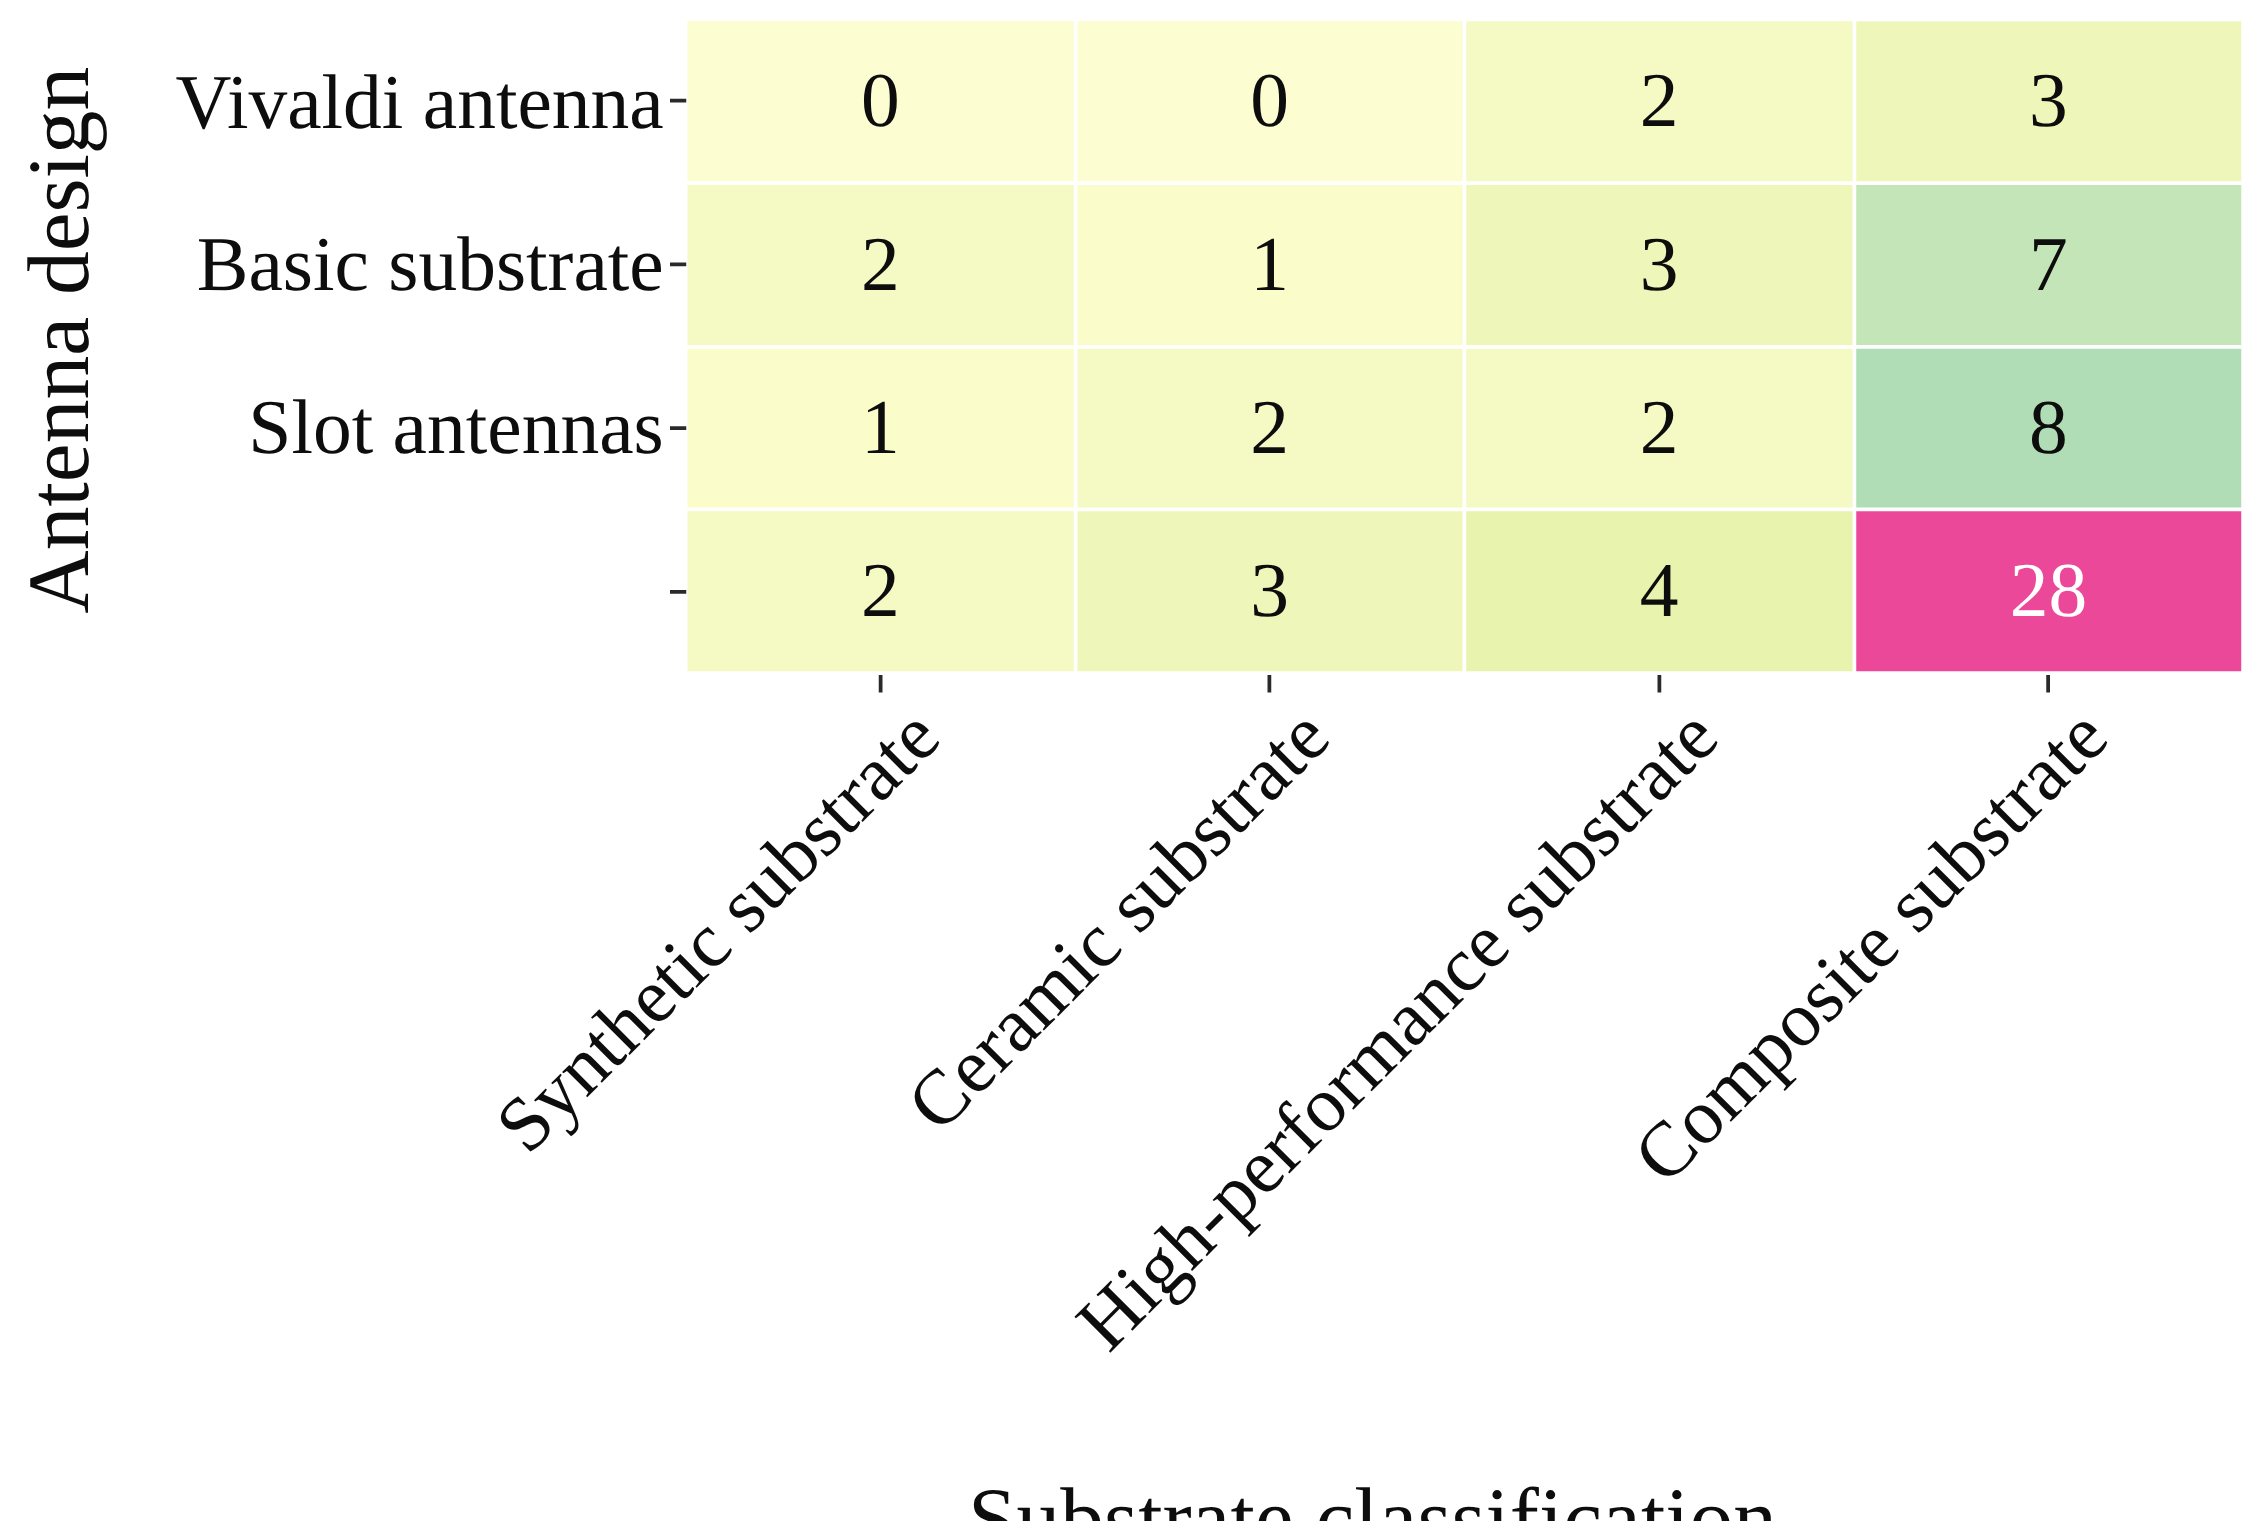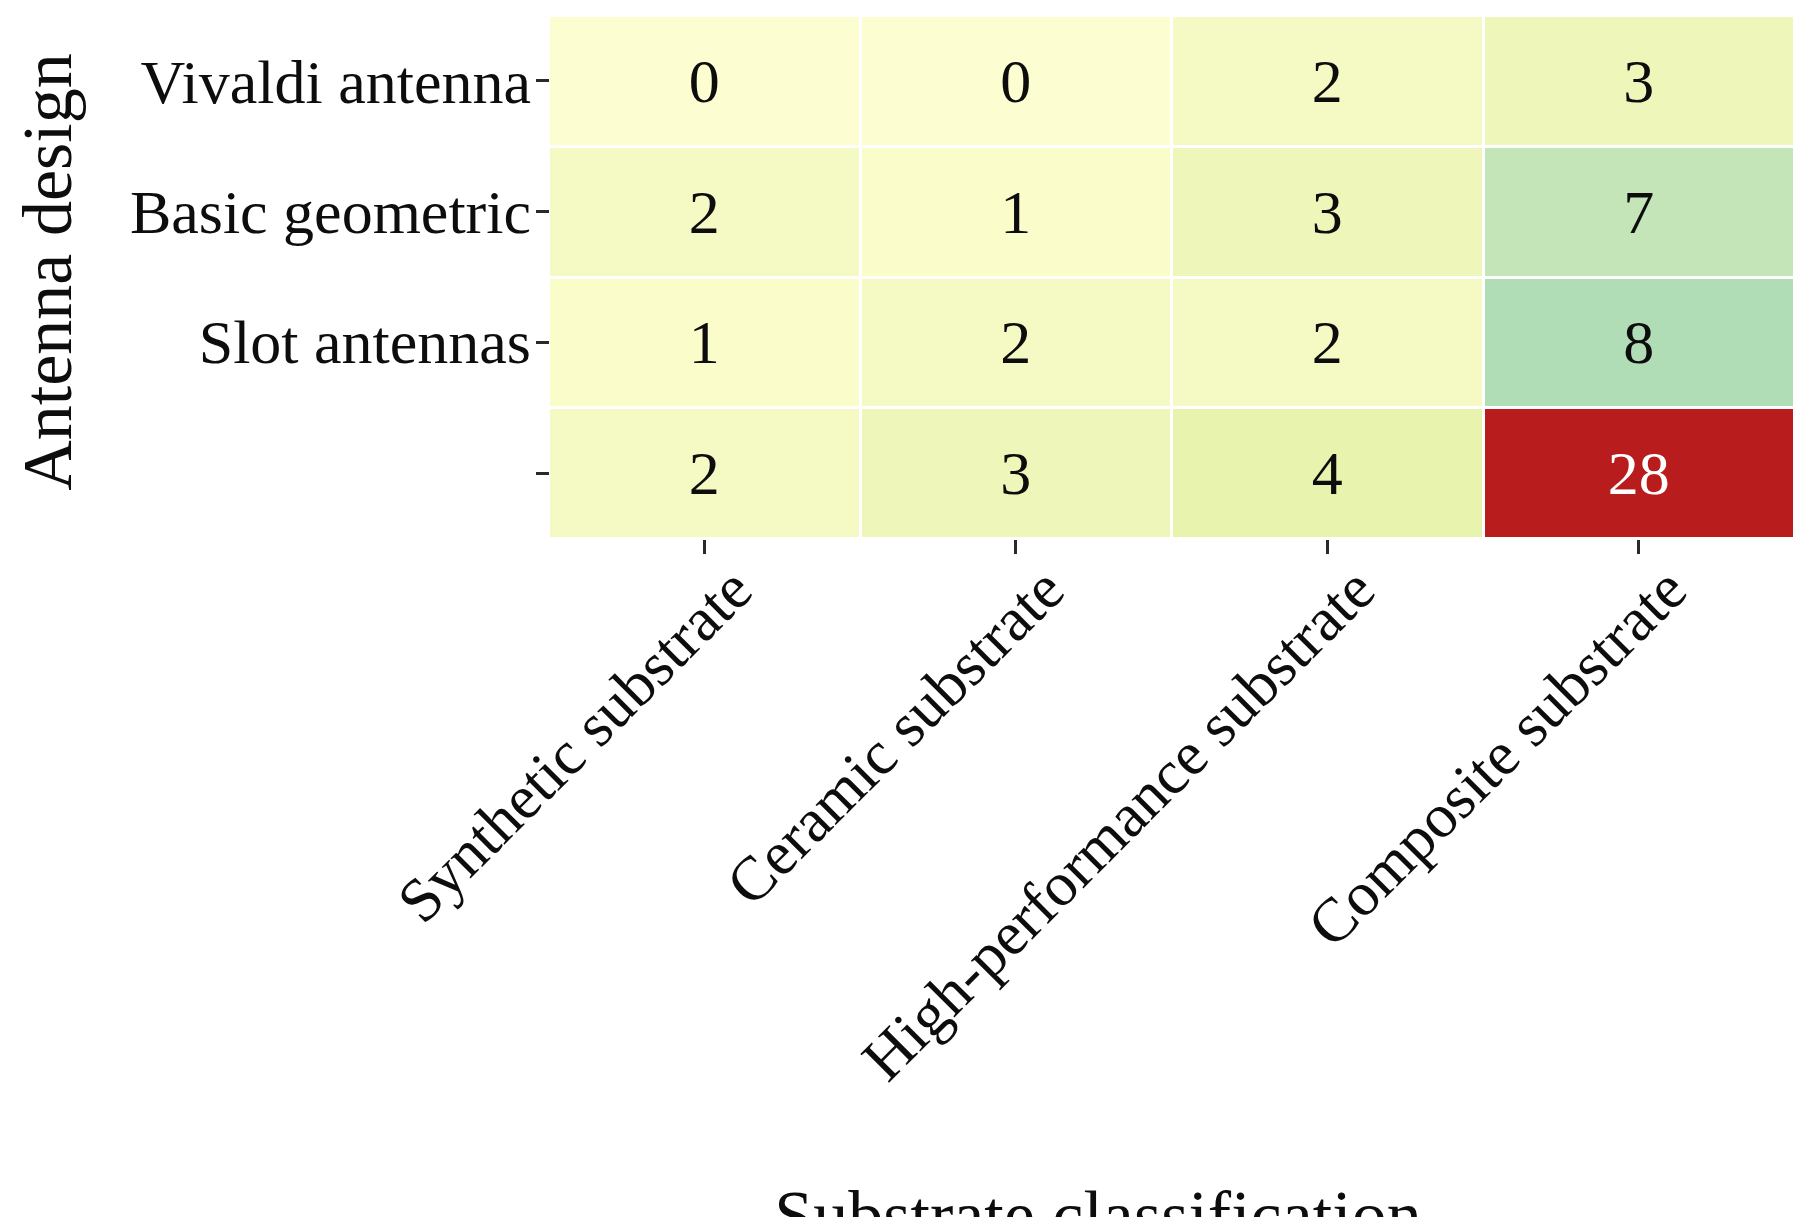--- a/index.html
+++ b/index.html
@@ -55,41 +55,41 @@
 </style>
 </head>
 <body>
 
 <div class="fig">
 
   <div class="ylabel">Antenna design</div>
 
   <div class="yticklabels" id="yticklabels">
       <div class="yticklabel">Vivaldi antenna</div>
-      <div class="yticklabel">Basic geometric</div>
+      <div class="yticklabel">Basic substrate</div>
       <div class="yticklabel">Slot antennas</div>
     </div>
 
   <div class="grid" id="grid">
       <div class="cell" style="background: rgb(253, 253, 210); color: rgb(13, 13, 13);">0</div>
       <div class="cell" style="background: rgb(253, 253, 210); color: rgb(13, 13, 13);">0</div>
       <div class="cell" style="background: rgb(245, 249, 196); color: rgb(13, 13, 13);">2</div>
       <div class="cell" style="background: rgb(238, 247, 185); color: rgb(13, 13, 13);">3</div>
       <div class="cell" style="background: rgb(245, 249, 196); color: rgb(13, 13, 13);">2</div>
       <div class="cell" style="background: rgb(250, 252, 202); color: rgb(13, 13, 13);">1</div>
       <div class="cell" style="background: rgb(238, 247, 185); color: rgb(13, 13, 13);">3</div>
       <div class="cell" style="background: rgb(195, 229, 184); color: rgb(13, 13, 13);">7</div>
       <div class="cell" style="background: rgb(250, 252, 202); color: rgb(13, 13, 13);">1</div>
       <div class="cell" style="background: rgb(245, 249, 196); color: rgb(13, 13, 13);">2</div>
       <div class="cell" style="background: rgb(245, 249, 196); color: rgb(13, 13, 13);">2</div>
       <div class="cell" style="background: rgb(176, 221, 181); color: rgb(13, 13, 13);">8</div>
       <div class="cell" style="background: rgb(245, 249, 196); color: rgb(13, 13, 13);">2</div>
       <div class="cell" style="background: rgb(238, 247, 185); color: rgb(13, 13, 13);">3</div>
       <div class="cell" style="background: rgb(232, 243, 173); color: rgb(13, 13, 13);">4</div>
-      <div class="cell" style="background: #b91c1c; color: rgb(255, 255, 255); text-align: center;">28</div>
+      <div class="cell" style="background: #ec4899; color: rgb(255, 255, 255); text-align: center;">28</div>
     </div>
 
   <div id="ticks">
       <div class="tick" style="left: 536px; width: 13px; height: 3px; top: 79.375px;"></div>
       <div class="tick" style="left: 536px; width: 13px; height: 3px; top: 210.125px;"></div>
       <div class="tick" style="left: 536px; width: 13px; height: 3px; top: 340.875px;"></div>
       <div class="tick" style="left: 536px; width: 13px; height: 3px; top: 471.625px;"></div>
       <div class="tick" style="top: 540px; height: 14px; width: 3px; left: 702.75px;"></div>
       <div class="tick" style="top: 540px; height: 14px; width: 3px; left: 1014.25px;"></div>
       <div class="tick" style="top: 540px; height: 14px; width: 3px; left: 1325.75px;"></div>

